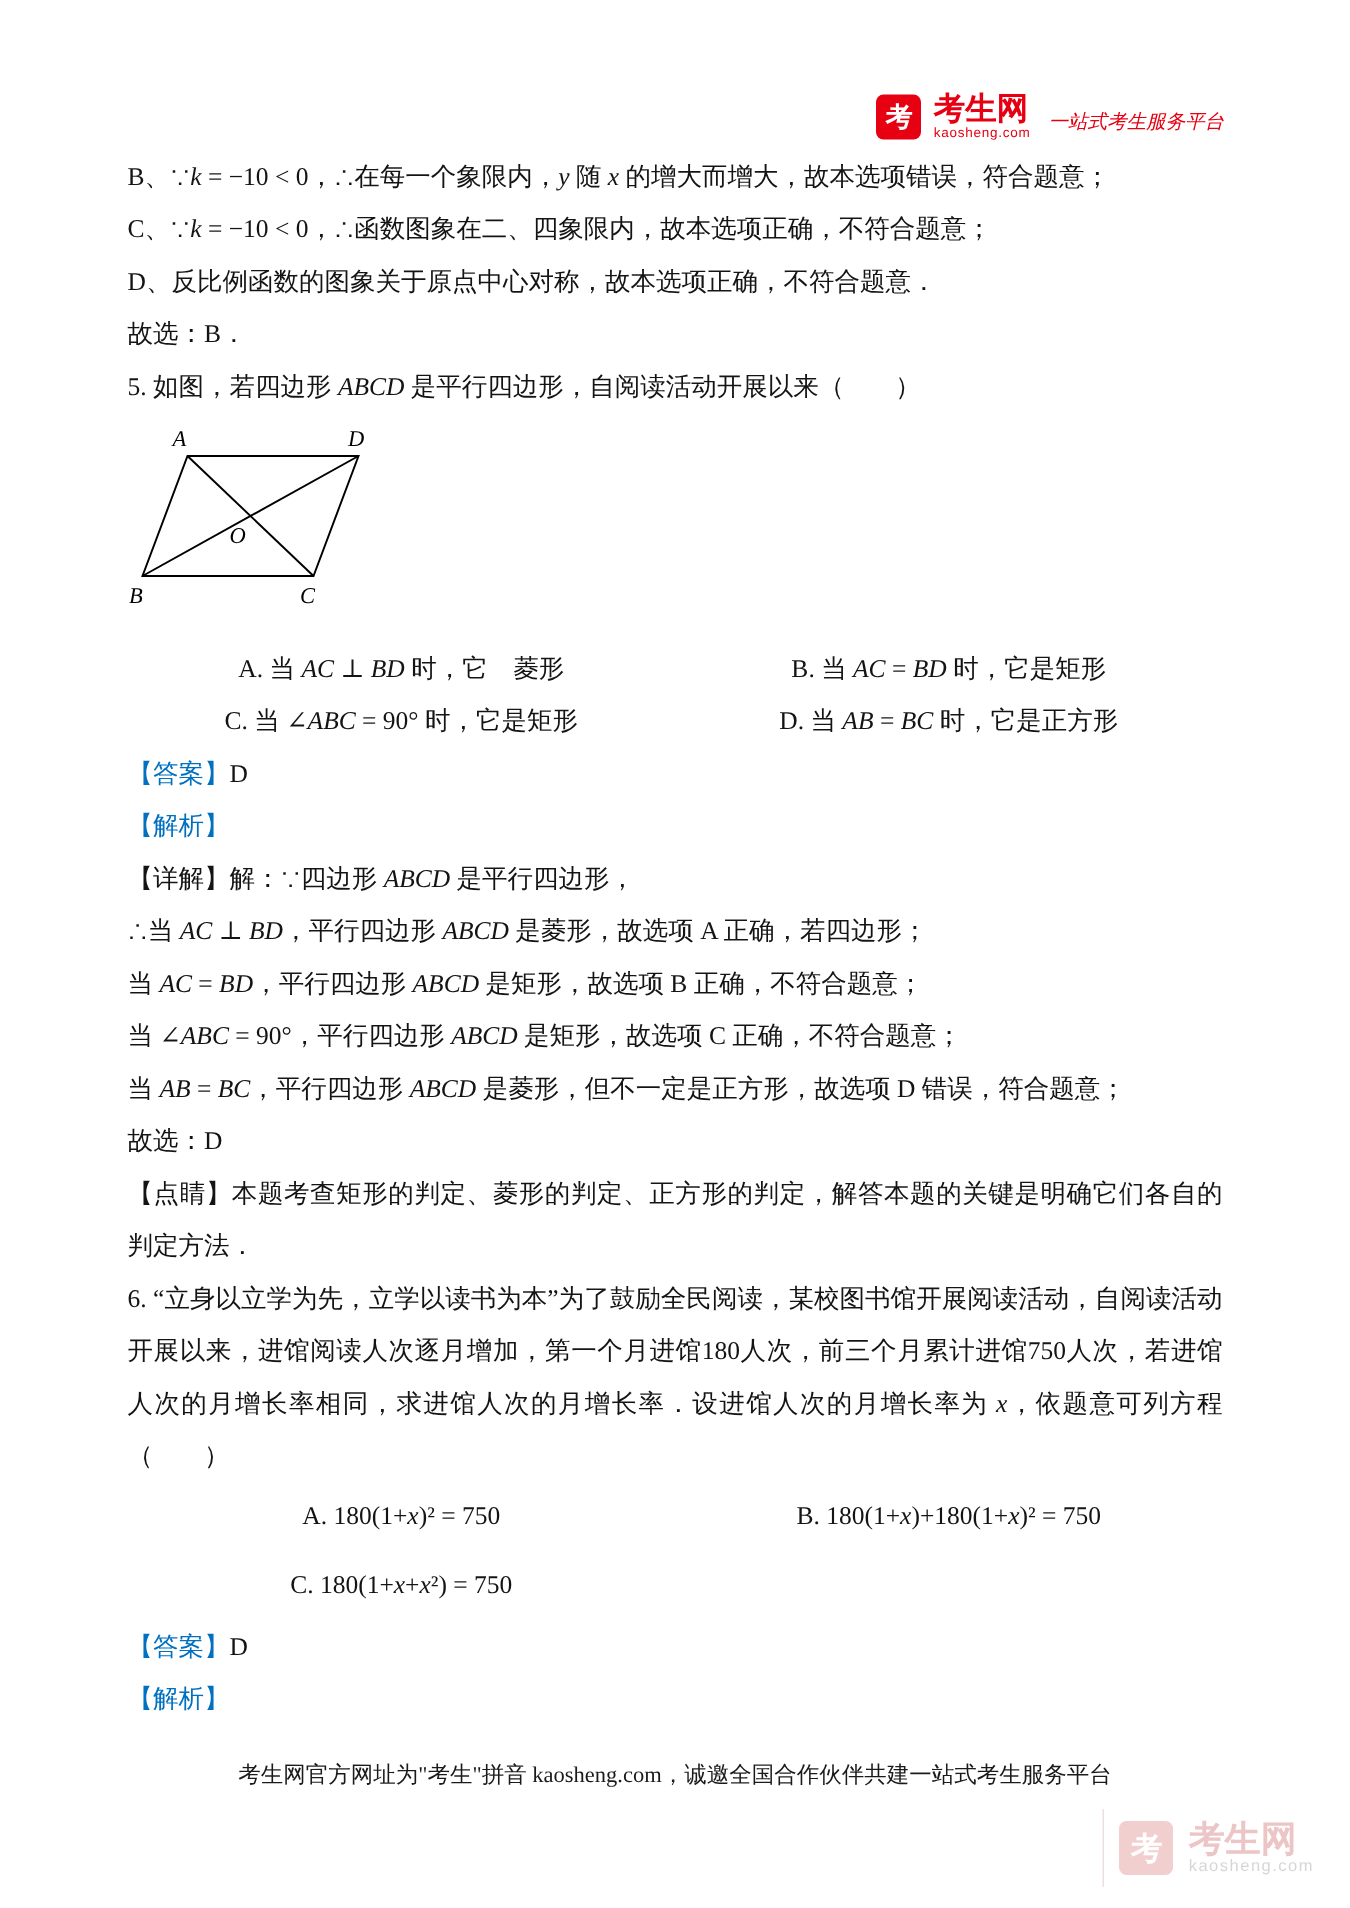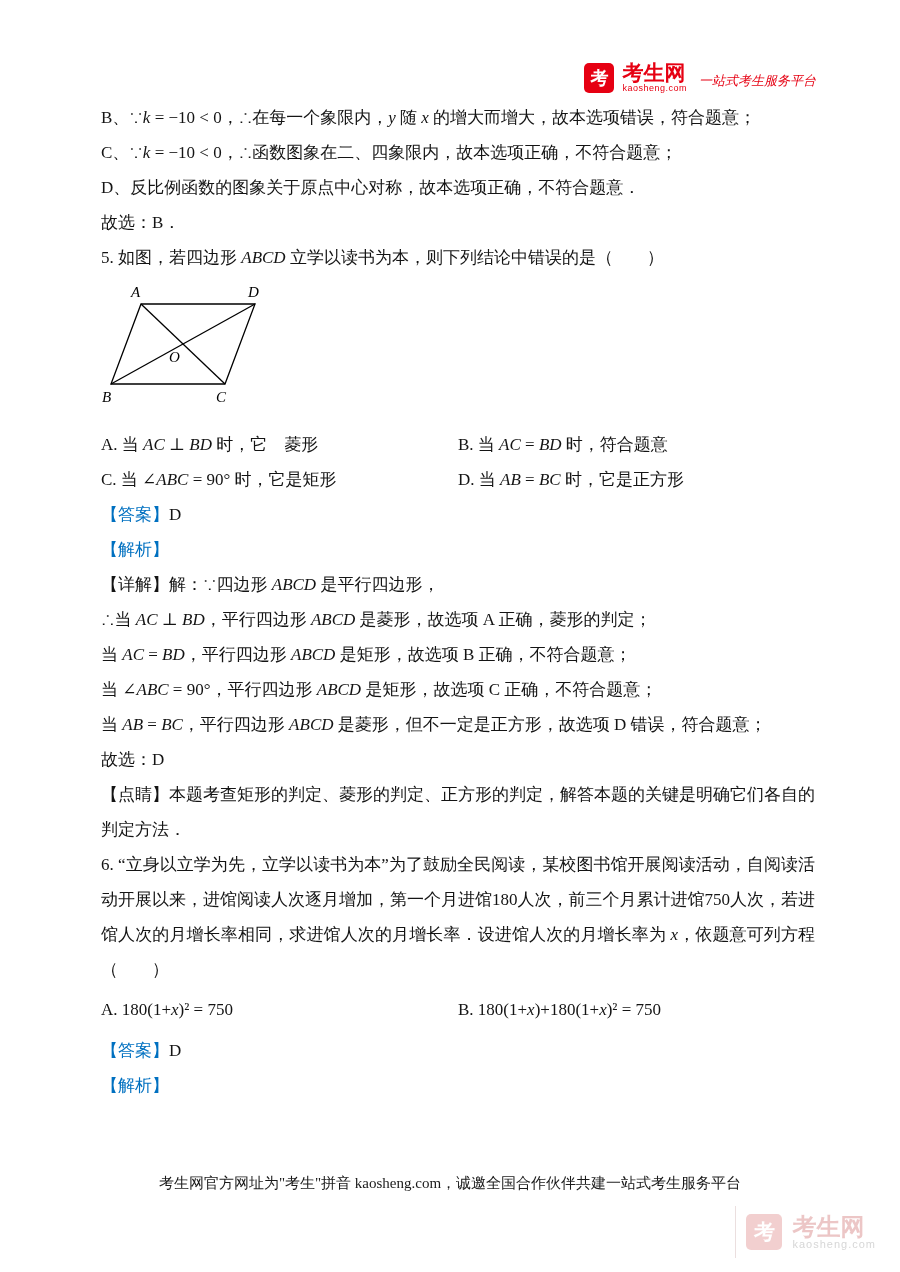--- a/index.html
+++ b/index.html
@@ -15,27 +15,27 @@
   .header { position:absolute; top:62px; right:84px; display:flex; align-items:flex-end; gap:8px; }
   .brand-icon { width:30px; height:30px; background:#e60012; color:#fff; border-radius:5px;
     display:flex; align-items:center; justify-content:center; font-size:18px; font-weight:bold;
     font-family:"Liberation Sans",sans-serif; }
   .brand-text { display:flex; flex-direction:column; line-height:1.05; }
   .brand-name { color:#e60012; font-size:21px; font-weight:bold; font-family:"Liberation Sans",sans-serif; }
   .brand-domain { color:#e60012; font-size:9px; letter-spacing:.5px; font-family:"Liberation Sans",sans-serif; }
   .tagline { color:#e60012; font-size:13px; margin:0 0 3px 4px; font-family:"Liberation Sans",sans-serif;font-style:italic; }
 
   
-  .content { position:absolute; left:85px; right:85px; top:100px;margin-left:16px; }
+  .content { position:absolute; left:85px; right:85px; top:100px; }
   .para { font-size:17px; line-height:35px; text-align:justify; }
   .math { font-style:italic; font-family:"Liberation Serif","DejaVu Serif",serif; }
   .blue { color:#0070c0; }
   .opt-row { display:flex; font-size:17px; line-height:35px; }
   .opt-row.tall { line-height:46px; }
-  .opt { width:50%; }
+  .opt { width:50%;text-align:center; }
 
   .figure { margin:9px 0 17px 0; }
   .figure svg text { font-size:15px; font-style:italic; fill:#000;
     font-family:"Liberation Serif","DejaVu Serif",serif; }
 
   
   .footer { position:absolute; left:0; width:100%; top:1174px; text-align:center;
     font-size:15px; color:#1a1a1a; }
 
   
@@ -58,58 +58,59 @@
     <span class="brand-domain">kaosheng.com</span>
   </div>
   <span class="tagline">一站式考生服务平台</span>
 </header>
 
 <main class="content">
     <div class="para"><span>B、∵</span><span class="math">k</span><span> = −10 &lt; 0，∴在每一个象限内，</span><span class="math">y</span><span> 随 </span><span class="math">x</span><span> 的增大而增大，故本选项错误，符合题意；</span></div>
     <div class="para"><span>C、∵</span><span class="math">k</span><span> = −10 &lt; 0，∴函数图象在二、四象限内，故本选项正确，不符合题意；</span></div>
     <div class="para"><span>D、反比例函数的图象关于原点中心对称，故本选项正确，不符合题意．</span></div>
     <div class="para"><span>故选：B．</span></div>
-    <div class="para"><span>5. 如图，若四边形 </span><span class="math">ABCD</span><span> 立学以读书为本，则下列结论中错误的是（　　）</span></div>
+    <div class="para"><span>5. 如图，若四边形 </span><span class="math">ABCD</span><span> 是平行四边形，自阅读活动开展以来（　　）</span></div>
   <figure class="figure">
     <svg width="172" height="122" viewBox="0 0 172 122">
       <g stroke="#000" stroke-width="1.3" fill="none">
         <polygon points="40,20 154,20 124,100 10,100"></polygon>
         <line x1="40" y1="20" x2="124" y2="100"></line>
         <line x1="154" y1="20" x2="10" y2="100"></line>
       </g>
       <text x="30" y="13">A</text>
       <text x="147" y="13">D</text>
       <text x="1" y="118">B</text>
       <text x="115" y="118">C</text>
       <text x="68" y="78">O</text>
     </svg>
   </figure>
 <div class="opt-row">
       <div class="opt"><span>A. 当 </span><span class="math">AC</span><span> ⊥ </span><span class="math">BD</span><span> 时，它　菱形</span></div>
-      <div class="opt"><span>B. 当 </span><span class="math">AC</span><span> = </span><span class="math">BD</span><span> 时，符合题意</span></div>
+      <div class="opt"><span>B. 当 </span><span class="math">AC</span><span> = </span><span class="math">BD</span><span> 时，它是矩形</span></div>
     </div>
     <div class="opt-row">
       <div class="opt"><span>C. 当 ∠</span><span class="math">ABC</span><span> = 90° 时，它是矩形</span></div>
       <div class="opt"><span>D. 当 </span><span class="math">AB</span><span> = </span><span class="math">BC</span><span> 时，它是正方形</span></div>
     </div>
     <div class="para"><span class="blue">【答案】</span><span>D</span></div>
     <div class="para"><span class="blue">【解析】</span></div>
     <div class="para"><span>【详解】解：∵四边形 </span><span class="math">ABCD</span><span> 是平行四边形，</span></div>
-    <div class="para"><span>∴当 </span><span class="math">AC</span><span> ⊥ </span><span class="math">BD</span><span>，平行四边形 </span><span class="math">ABCD</span><span> 是菱形，故选项 A 正确，菱形的判定；</span></div>
+    <div class="para"><span>∴当 </span><span class="math">AC</span><span> ⊥ </span><span class="math">BD</span><span>，平行四边形 </span><span class="math">ABCD</span><span> 是菱形，故选项 A 正确，若四边形；</span></div>
     <div class="para"><span>当 </span><span class="math">AC</span><span> = </span><span class="math">BD</span><span>，平行四边形 </span><span class="math">ABCD</span><span> 是矩形，故选项 B 正确，不符合题意；</span></div>
     <div class="para"><span>当 ∠</span><span class="math">ABC</span><span> = 90°，平行四边形 </span><span class="math">ABCD</span><span> 是矩形，故选项 C 正确，不符合题意；</span></div>
     <div class="para"><span>当 </span><span class="math">AB</span><span> = </span><span class="math">BC</span><span>，平行四边形 </span><span class="math">ABCD</span><span> 是菱形，但不一定是正方形，故选项 D 错误，符合题意；</span></div>
     <div class="para"><span>故选：D</span></div>
     <div class="para"><span>【点睛】本题考查矩形的判定、菱形的判定、正方形的判定，解答本题的关键是明确它们各自的判定方法．</span></div>
     <div class="para"><span>6. “立身以立学为先，立学以读书为本”为了鼓励全民阅读，某校图书馆开展阅读活动，自阅读活动开展以来，进馆阅读人次逐月增加，第一个月进馆180人次，前三个月累计进馆750人次，若进馆人次的月增长率相同，求进馆人次的月增长率．设进馆人次的月增长率为 </span><span class="math">x</span><span>，依题意可列方程（　　）</span></div>
     <div class="opt-row tall">
       <div class="opt"><span>A. 180(1+</span><span class="math">x</span><span>)² = 750</span></div>
       <div class="opt"><span>B. 180(1+</span><span class="math">x</span><span>)+180(1+</span><span class="math">x</span><span>)² = 750</span></div>
     </div>
     <div class="opt-row tall">
+      <div class="opt"><span>C. 180(1+</span><span class="math">x</span><span>+</span><span class="math">x</span><span>²) = 750</span></div>
     </div>
     <div class="para"><span class="blue">【答案】</span><span>D</span></div>
     <div class="para"><span class="blue">【解析】</span></div>
   </main>
 
 <footer class="footer">考生网官方网址为"考生"拼音 kaosheng.com，诚邀全国合作伙伴共建一站式考生服务平台</footer>
 
 <div class="watermark">
   <div class="wm-divider"></div>
   <div class="wm-icon">考</div>

